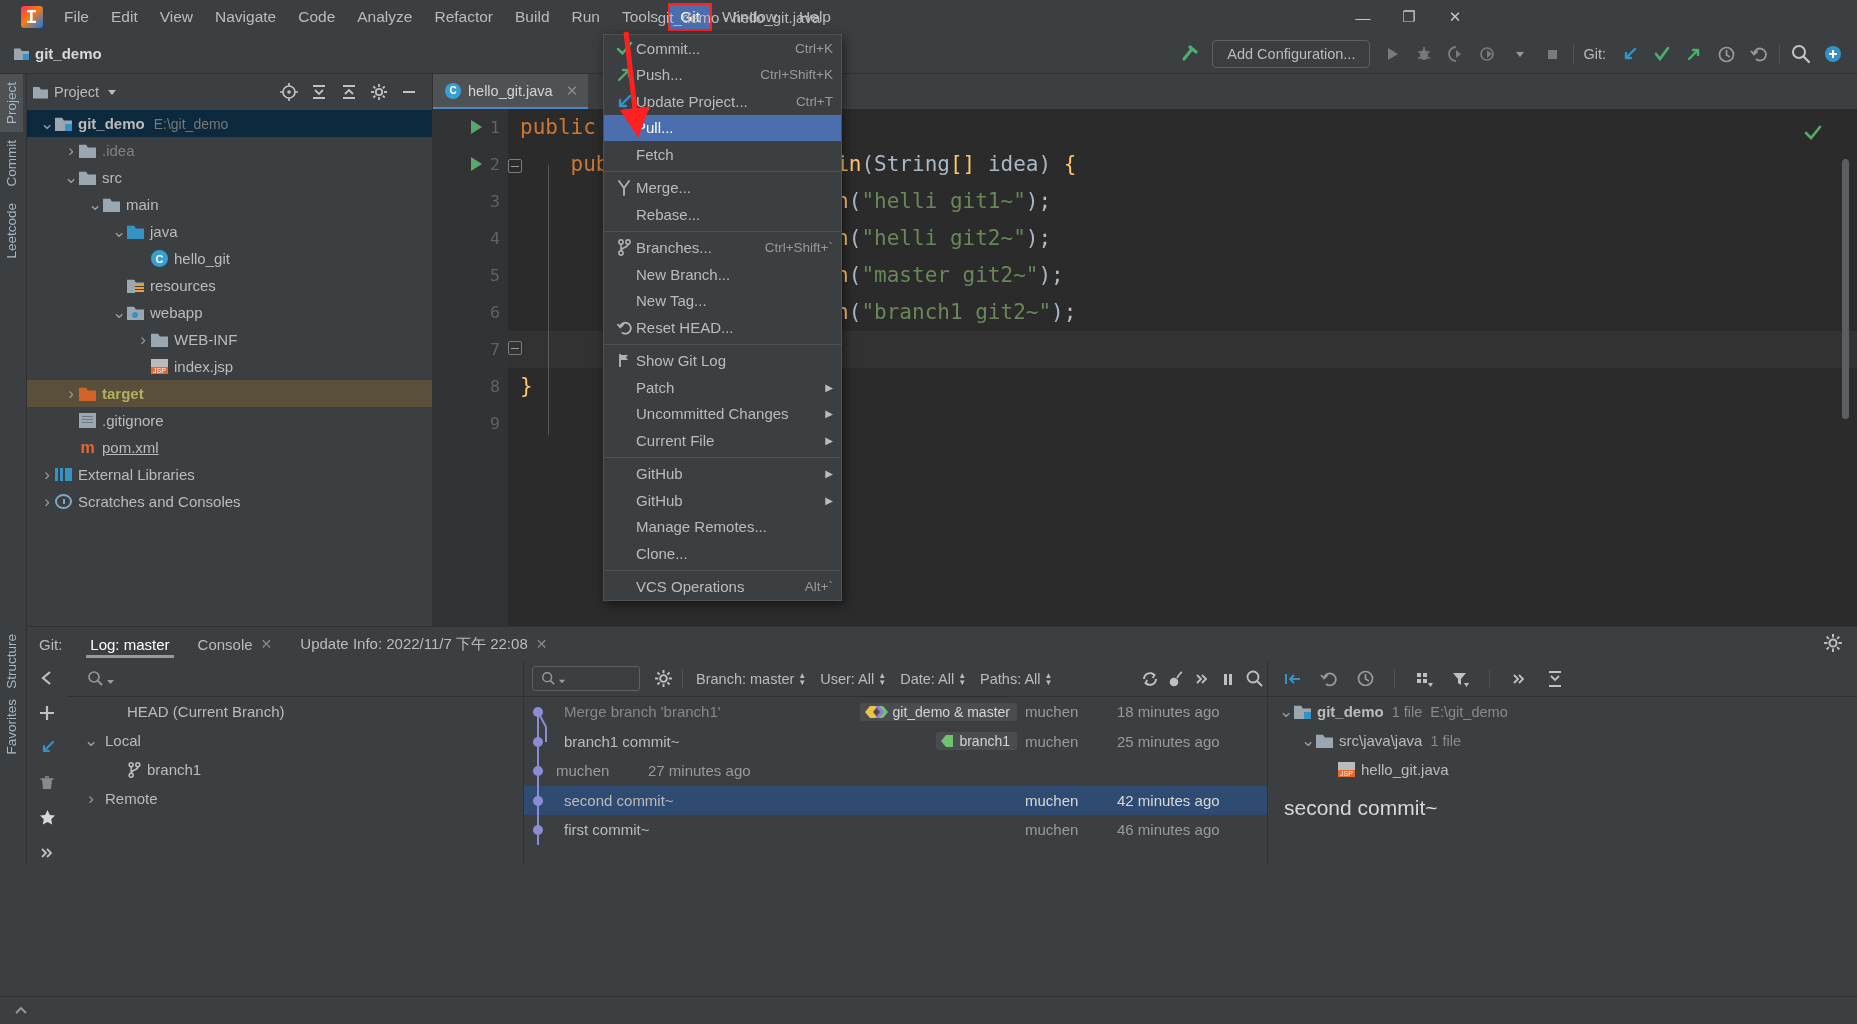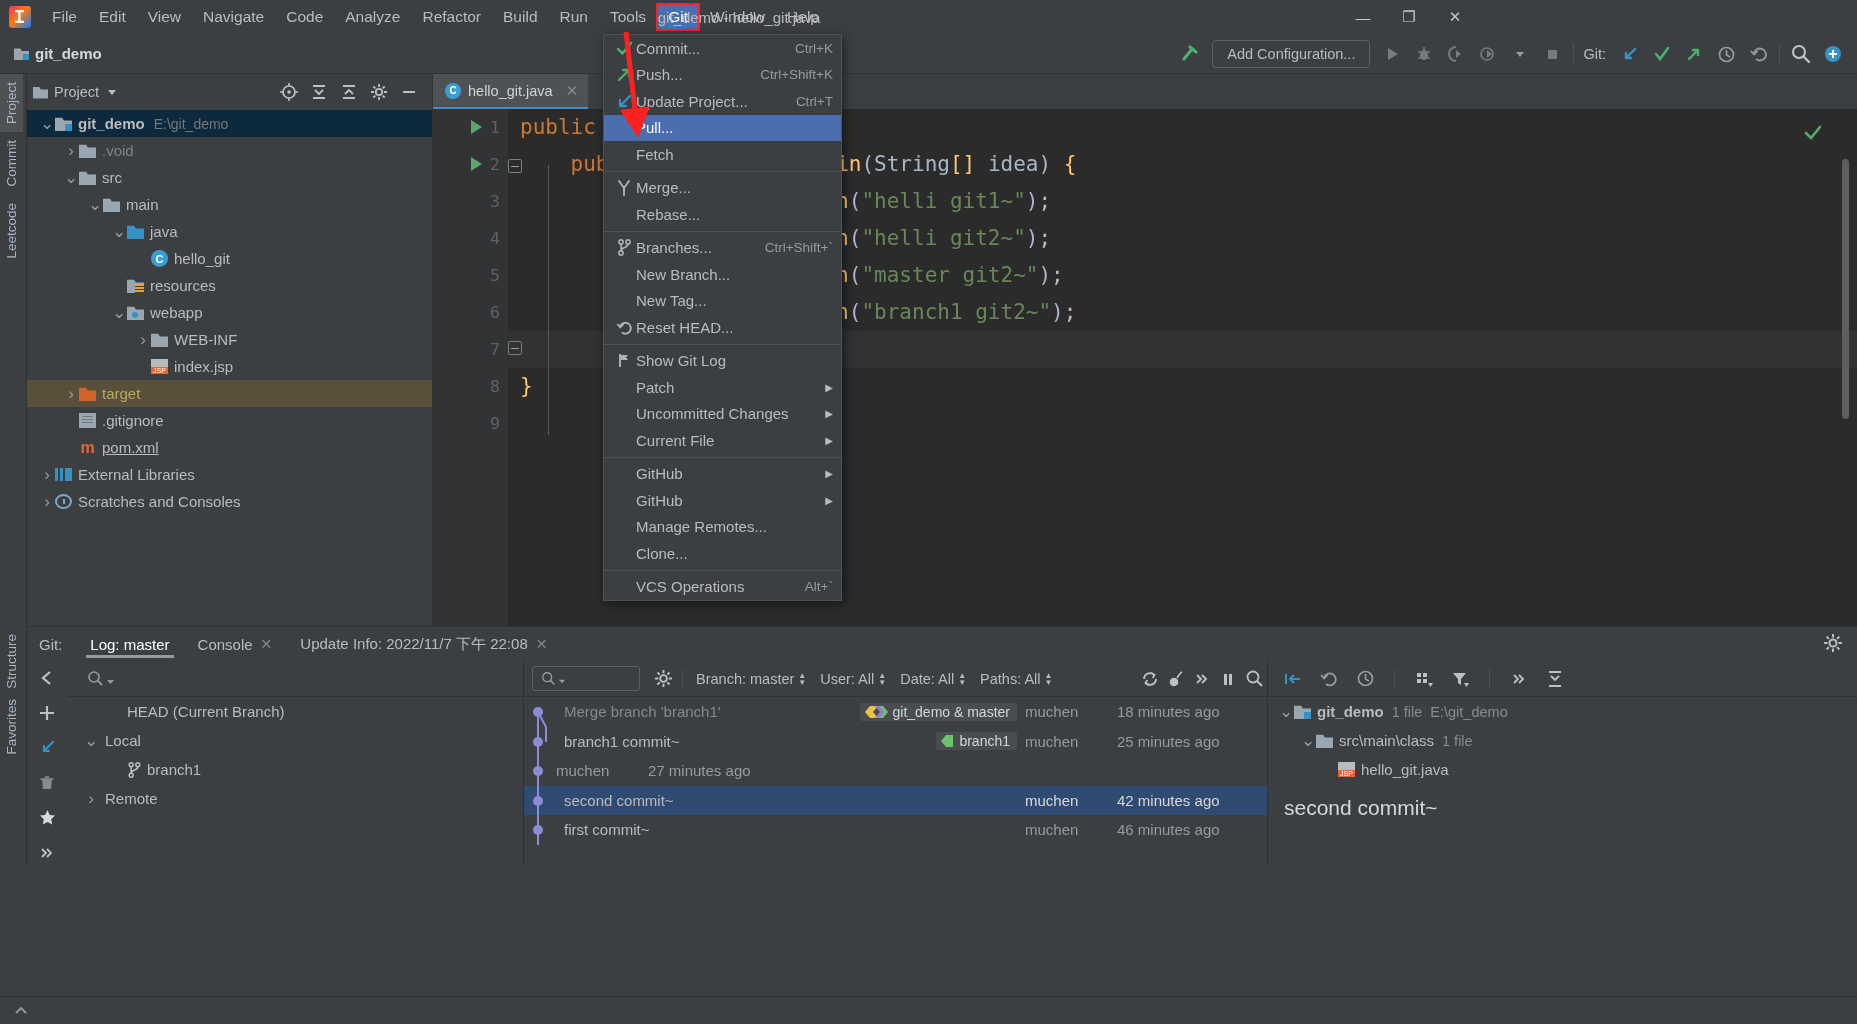--- a/index.html
+++ b/index.html
@@ -8,21 +8,21 @@
     background: #3c3f41;
     font-family: "Liberation Sans", sans-serif;
     color: #bbbbbb;
     overflow: hidden;
   }
   .app { position: relative; width: 1857px; height: 1024px; background: #3c3f41; }
 
   
   .menubar {
     position: absolute; top: 0; left: 0; width: 1478px; height: 34px;
-    background: #3c3f41; display: flex; align-items: center;
+    background: #3c3f41; display: flex; align-items: center; padding-left: 12px;
   }
   .ij-logo {
     width: 22px; height: 22px; margin-left: 9px; margin-right: 10px;
     border-radius: 3px; position: relative; flex: none;
     background: linear-gradient(135deg, #fe315d 0%, #f97a12 45%, #087cfa 100%);
   }
   .ij-logo::after {
     content: ""; position: absolute; left: 6px; top: 4px; width: 9px; height: 13px;
     background: #ffffff; border-radius: 1px;
     clip-path: polygon(0 0,100% 0,100% 18%,62% 18%,62% 82%,100% 82%,100% 100%,0 100%,0 82%,34% 82%,34% 18%,0 18%);
@@ -424,21 +424,21 @@
     <div class="tree" id="project-tree-host">
         <div class="trow sel-blue" style="padding-left: 12px;">
           <span class="chev" style="font-size: 17px;">⌄</span>
           <span class="ico folder folder-proj"></span>
           <span class="tlabel" style="font-weight: bold;">git_demo</span>
           <span class="tsub">E:\git_demo</span>
         </div>
         <div class="trow" style="padding-left: 36px;">
           <span class="chev" style="font-size: 17px;">›</span>
           <span class="ico folder"></span>
-          <span class="tlabel dim">.void</span>
+          <span class="tlabel dim">.idea</span>
         </div>
         <div class="trow" style="padding-left: 36px;">
           <span class="chev" style="font-size: 17px;">⌄</span>
           <span class="ico folder"></span>
           <span class="tlabel">src</span>
         </div>
         <div class="trow" style="padding-left: 60px;">
           <span class="chev" style="font-size: 17px;">⌄</span>
           <span class="ico folder"></span>
           <span class="tlabel">main</span>
@@ -469,21 +469,21 @@
           <span class="tlabel">WEB-INF</span>
         </div>
         <div class="trow" style="padding-left: 108px;">
           <span class="chev"></span>
           <span class="ico jsp"></span>
           <span class="tlabel">index.jsp</span>
         </div>
         <div class="trow sel-tan" style="padding-left: 36px;">
           <span class="chev" style="font-size: 17px;">›</span>
           <span class="ico folder-orange"></span>
-          <span class="tlabel" style="color: rgb(179, 174, 96);">target</span>
+          <span class="tlabel" style="color: rgb(179, 174, 96); font-weight: bold;">target</span>
         </div>
         <div class="trow" style="padding-left: 36px;">
           <span class="chev"></span>
           <span class="ico file"></span>
           <span class="tlabel">.gitignore</span>
         </div>
         <div class="trow" style="padding-left: 36px; text-decoration: underline;">
           <span class="chev"></span>
           <span class="ico maven"></span>
           <span class="tlabel">pom.xml</span>
@@ -995,21 +995,21 @@
             <div class="drow" style="padding-left: 10px;">
               <span class="chev" style="font-size: 17px;">⌄</span>
               <span class="ico folder folder-proj"></span>
               <span class="tlabel" style="font-weight: bold;">git_demo</span>
               <span class="dnote">1 file</span>
               <span class="dnote">E:\git_demo</span>
             </div>
             <div class="drow" style="padding-left: 32px;">
               <span class="chev" style="font-size: 17px;">⌄</span>
               <span class="ico folder"></span>
-              <span class="tlabel">src\main\class</span>
+              <span class="tlabel">src\java\java</span>
               <span class="dnote">1 file</span>
             </div>
             <div class="drow" style="padding-left: 54px;">
               <span class="chev" style="font-size: 17px;"></span>
               <span class="ico jsp" style="background: rgb(184, 188, 189);"></span>
               <span class="tlabel">hello_git.java</span>
             </div>
           </div>
         <div class="dmsg">second commit~</div>
       </div>

